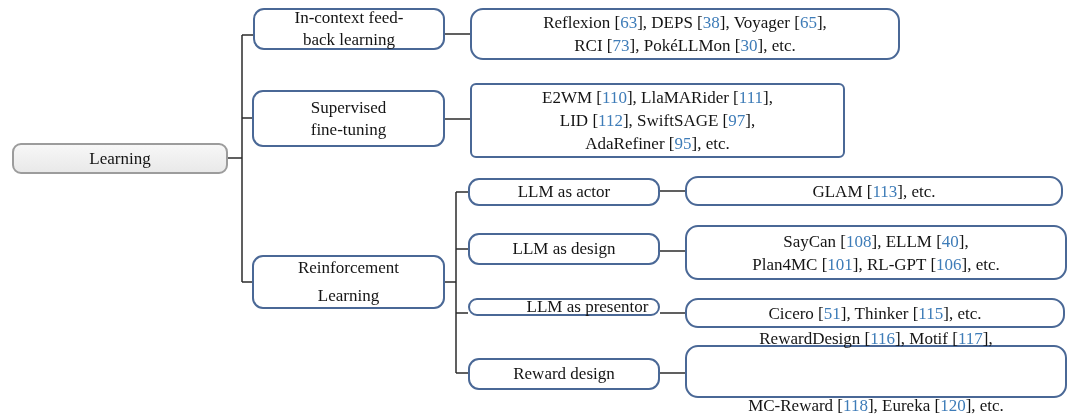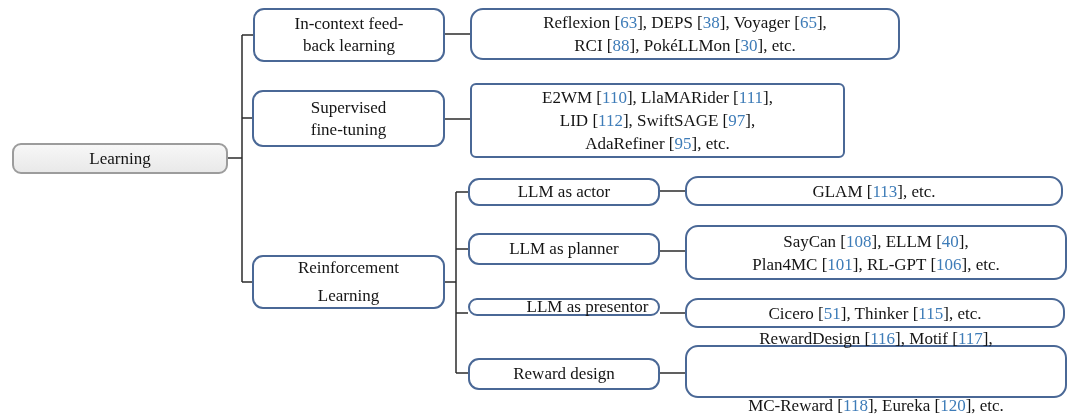--- a/index.html
+++ b/index.html
@@ -46,49 +46,49 @@
       <path d="M660 251 H685"></path>
       <path d="M660 313 H685"></path>
       <path d="M660 373 H685"></path>
     </g>
   </svg>
 
   <div class="node root" style="left:12px; top:143px; width:216px; height:31px;">
     <span>Learning</span>
   </div>
 
-  <div class="node" style="left:253px; top:8px; width:192px; height:54px;">
+  <div class="node" style="left:253px; top:8px; width:192px; height:42px;">
     <span>In-context feed-</span>
     <span>back learning</span>
   </div>
   <div class="node" style="left:252px; top:90px; width:193px; height:57px;">
     <span>Supervised</span>
     <span>fine-tuning</span>
   </div>
   <div class="node" style="left:252px; top:255px; width:193px; height:54px;gap:6px;">
     <span>Reinforcement</span>
     <span>Learning</span>
   </div>
 
   <div class="node" style="left:468px; top:178px; width:192px; height:28px;">
     <span>LLM as actor</span>
   </div>
   <div class="node" style="left:468px; top:233px; width:192px; height:32px;">
-    <span>LLM as planner</span>
+    <span>LLM as design</span>
   </div>
   <div class="node" style="left:468px; top:298px; width:192px; height:18px;padding-left:47px;">
     <span>LLM as presentor</span>
   </div>
   <div class="node" style="left:468px; top:358px; width:192px; height:32px;text-align:center;">
     <span>Reward design</span>
   </div>
 
   <div class="node leaf" style="left:470px; top:8px; width:430px; height:52px;">
     <span>Reflexion [<span class="cite">63</span>], DEPS [<span class="cite">38</span>], Voyager [<span class="cite">65</span>],</span>
-    <span>RCI [<span class="cite">88</span>], PokéLLMon [<span class="cite">30</span>], etc.</span>
+    <span>RCI [<span class="cite">73</span>], PokéLLMon [<span class="cite">30</span>], etc.</span>
   </div>
   <div class="node leaf" style="left:470px; top:83px; width:375px; height:75px;border-radius:6px;">
     <span>E2WM [<span class="cite">110</span>], LlaMARider [<span class="cite">111</span>],</span>
     <span>LID [<span class="cite">112</span>], SwiftSAGE [<span class="cite">97</span>],</span>
     <span>AdaRefiner [<span class="cite">95</span>], etc.</span>
   </div>
   <div class="node leaf" style="left:685px; top:176px; width:378px; height:30px;">
     <span>GLAM [<span class="cite">113</span>], etc.</span>
   </div>
   <div class="node leaf" style="left:685px; top:225px; width:382px; height:55px;">

